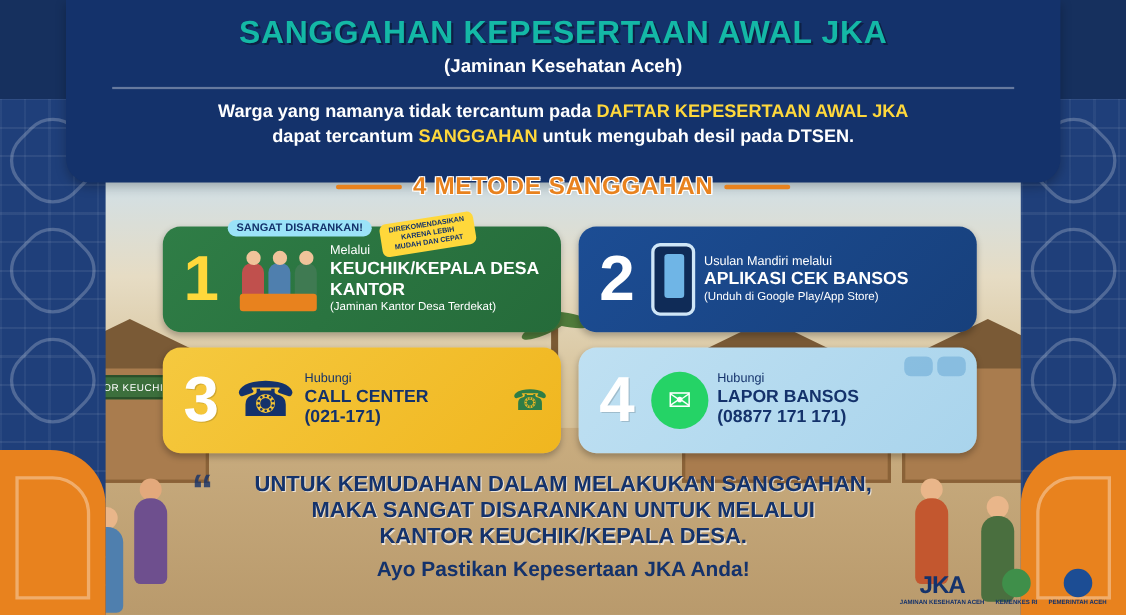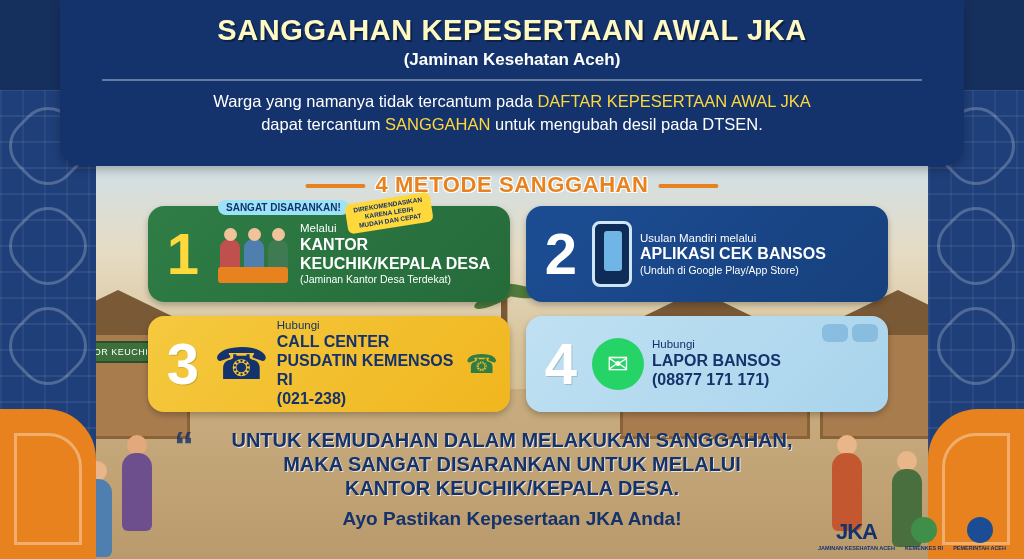--- a/index.html
+++ b/index.html
@@ -105,37 +105,37 @@
     border-radius: 0 0 22px 22px;
     box-shadow: 0 4px 10px rgba(0,0,0,.25);
     text-align: center;
     padding-top: 10px;
   }
   .header .line1 {
     color: #ffd83b; font-size: 26px; font-weight: bold; letter-spacing: 1.2px;
     text-shadow: 2px 2px 0 rgba(0,0,0,.35);
   }
   .header .line2 {
-    color: #fef9c3; font-size: 29px; font-weight: bold; letter-spacing: .6px;
+    color: #14b8a6; font-size: 29px; font-weight: bold; letter-spacing: .6px;
     margin-top: 4px; text-shadow: 2px 2px 0 rgba(0,0,0,.35);
   }
   .header .line3 {
     color: #ffffff; font-size: 17px; font-weight: bold; margin-top: 3px;
   }
   .header .hr {
     width: 820px; height: 2px; background: rgba(255,255,255,.35); margin: 9px auto 0;
   }
   .header .desc {
-    color: #ffffff; font-size: 16.5px; font-weight: normal; margin-top: 9px; line-height: 1.42;
+    color: #ffffff; font-size: 16.5px; font-weight: bold; margin-top: 9px; line-height: 1.42;
   }
   .header .desc .hl { color: #ffd83b; }
 
   
   .section-title {
-    position: absolute; left: 50%; transform: translateX(-50%); top: 172px;
+    position: absolute; left: 50%; transform: translateX(-50%); top: 156px;
     color: #e8821e; font-size: 22px; font-weight: bold; letter-spacing: .6px;
     text-shadow: 1px 1px 0 #fff, -1px -1px 0 #fff, 1px -1px 0 #fff, -1px 1px 0 #fff;
     white-space: nowrap;
   }
   .section-title .bar {
     display: inline-block; width: 60px; height: 4px; background: #e8821e;
     vertical-align: middle; margin: 0 10px; border-radius: 2px;
   }
 
   
@@ -159,21 +159,21 @@
   .card.c1 { background: linear-gradient(135deg,#2f7d46,#256b3a); color: #ffffff; }
   .card.c1 .num { color: #ffd83b; }
   .card.c2 { background: linear-gradient(135deg,#1c4d94,#17407c); color: #ffffff; }
   .card.c2 .num { color: #ffffff; }
   .card.c3 { background: linear-gradient(135deg,#f5c93f,#f0b61f); color: #14326b; }
   .card.c3 .num { color: #ffffff; text-shadow: 1px 1px 0 rgba(0,0,0,.15); }
   .card.c4 { background: linear-gradient(135deg,#bfe0f2,#a9d4ec); color: #14326b; }
   .card.c4 .num { color: #ffffff; text-shadow: 1px 1px 0 rgba(0,0,0,.15); }
 
   .badge-reco {
-    position: absolute; left: 70px; top: -6px;
+    position: absolute; left: 59px; top: -6px;
     background: #9be3f8; color: #14326b; font-size: 10px; font-weight: bold;
     padding: 2px 8px; border-radius: 8px; white-space: nowrap;
   }
   .badge-rot {
     position: absolute; left: 198px; top: -8px;
     background: #ffd83b; color: #14326b; font-size: 6.5px; font-weight: bold;
     padding: 3px 6px; border-radius: 6px; transform: rotate(-9deg);
     text-align: center; line-height: 1.25; width: 86px;
   }
   .art-desk {
@@ -315,22 +315,22 @@
         <div class="badge-rot">DIREKOMENDASIKAN KARENA LEBIH MUDAH DAN CEPAT</div>
         <div class="num">1</div>
         <div class="art art-desk">
           <div class="pp a"></div>
             <div class="pp b"></div>
             <div class="pp c"></div>
             <div class="tbl"></div>
         </div>
         <div class="txt">
           <div class="small">Melalui</div>
+          <div class="big">KEUCHIK/KEPALA DESA</div>
           <div class="big">KANTOR</div>
-          <div class="big">KEUCHIK/KEPALA DESA</div>
           <div class="tiny">(Jaminan Kantor Desa Terdekat)</div>
         </div>
       </div>
 
       <div class="card c2">
         <div class="num">2</div>
         <div class="art art-phone"></div>
         <div class="txt">
           <div class="small">Usulan Mandiri melalui</div>
           <div class="big">APLIKASI CEK BANSOS</div>
@@ -341,22 +341,21 @@
     </div>
 
     <div class="row">
 
       <div class="card c3">
         <div class="num">3</div>
         <div class="art icon-phone">☎</div>
         <div class="txt">
           <div class="small">Hubungi</div>
           <div class="big">CALL CENTER</div>
-          <div class="big">PUSDATIN KEMENSOS RI</div>
-          <div class="big">(021-238)</div>
+          <div class="big">(021-171)</div>
         </div>
         <div class="icon-phone-sm">☎</div>
       </div>
 
       <div class="card c4">
         <div class="num">4</div>
         <div class="art wa">✉</div>
         <div class="txt">
           <div class="small">Hubungi</div>
           <div class="big">LAPOR BANSOS</div>

